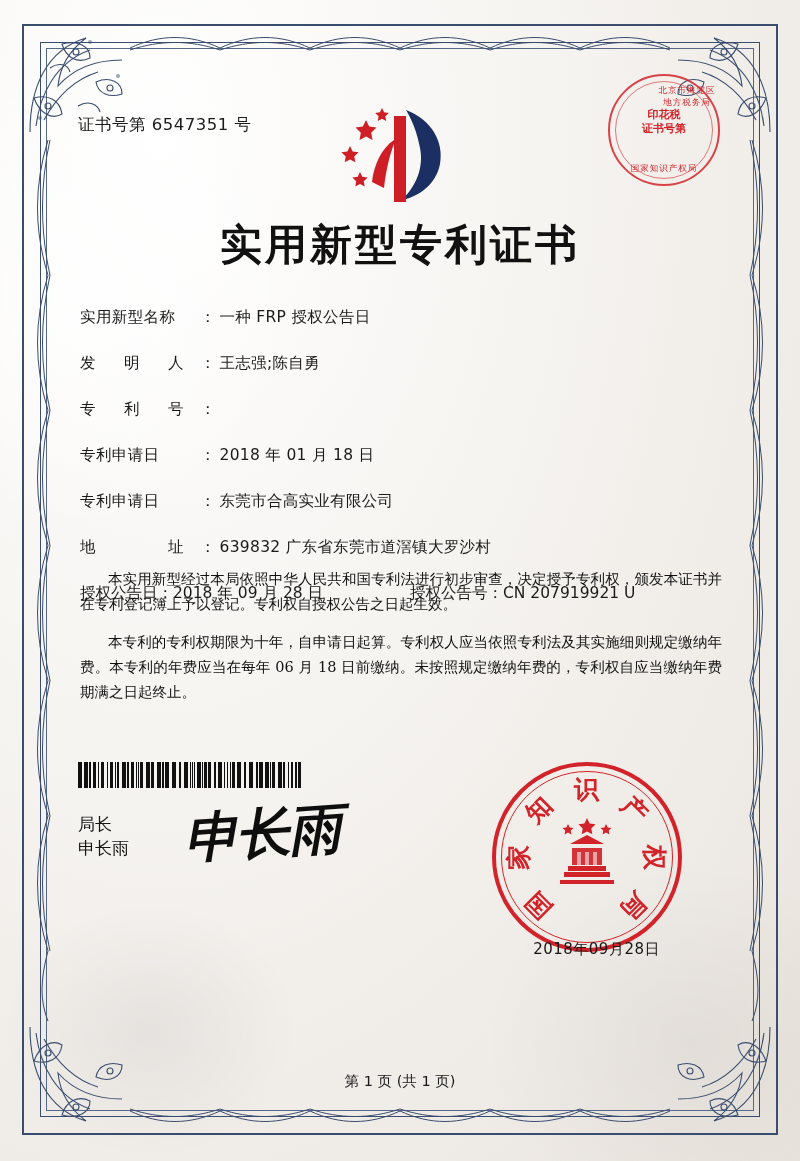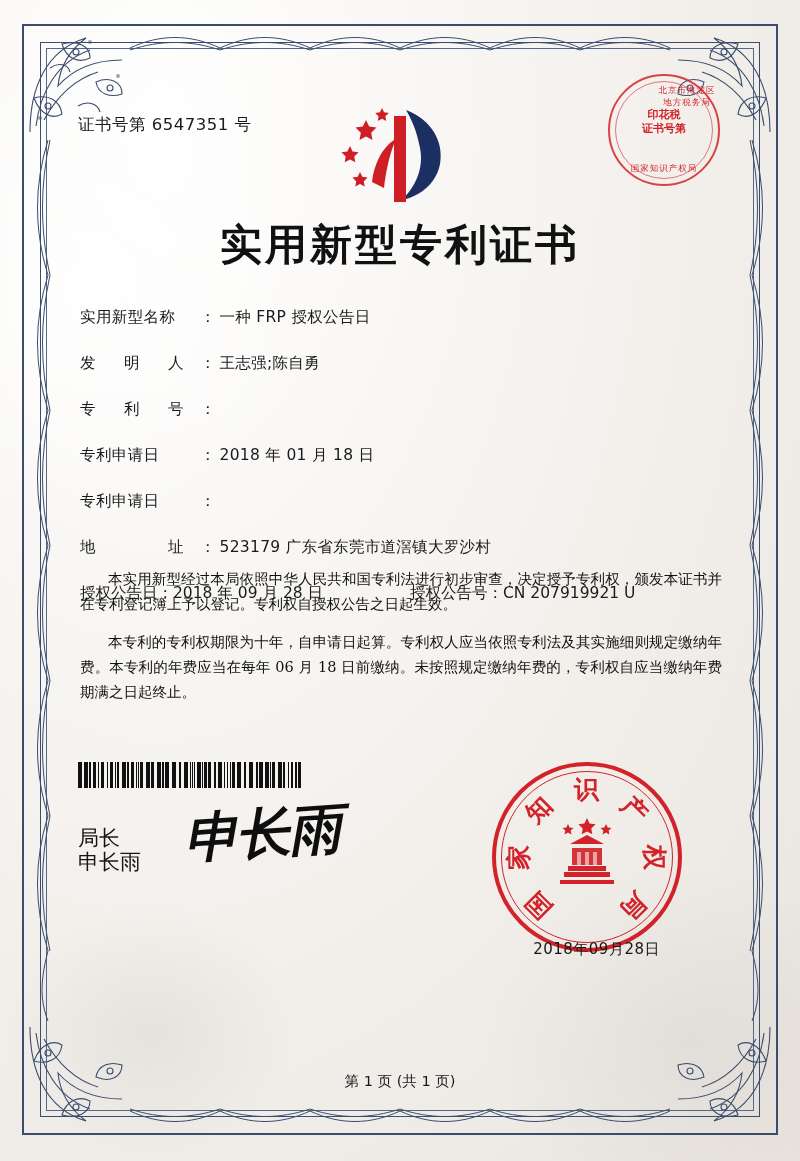--- a/index.html
+++ b/index.html
@@ -238,25 +238,24 @@
   .barcode i {
     display: block;
     background: #111;
     height: 100%;
   }
 
   .signature-block {
     position: absolute;
     left: 18px;
     top: 750px;
-    font-size: 21px;
+    font-size: 17px;
     line-height: 24px;
     color: #151515;
     font-family: "DejaVu Sans", sans-serif;
-    margin-top: 14px;
   }
 
   .handwriting {
     position: absolute;
     left: 124px;
     top: 736px;
     font-size: 54px;
     font-family: "DejaVu Serif", serif;
     font-style: italic;
     font-weight: bold;
@@ -491,28 +490,29 @@
           <span class="field-colon">：</span>
         </div>
         <div class="field-row">
           <span class="field-label">专利申请日</span>
           <span class="field-colon">：</span>
           <span class="field-value">2018 年 01 月 18 日</span>
         </div>
         <div class="field-row">
           <span class="field-label">专利申请日</span>
           <span class="field-colon">：</span>
+          <span class="field-value">东莞市合高实业有限公司</span>
         </div>
         <div class="field-row">
           <span class="field-label spaced">
             <span>地</span>
             <span>址</span>
           </span>
           <span class="field-colon">：</span>
-          <span class="field-value">523179 广东省东莞市道滘镇大罗沙村</span>
+          <span class="field-value">639832 广东省东莞市道滘镇大罗沙村</span>
         </div>
         <div class="pub-row">
           <div class="left">授权公告日：2018 年 09 月 28 日</div>
           <div class="right">授权公告号：CN 207919921 U</div>
         </div>
       </div>
 
     <div class="paras">
         <p>本实用新型经过本局依照中华人民共和国专利法进行初步审查，决定授予专利权，颁发本证书并在专利登记簿上予以登记。专利权自授权公告之日起生效。</p>
         <p>本专利的专利权期限为十年，自申请日起算。专利权人应当依照专利法及其实施细则规定缴纳年费。本专利的年费应当在每年 06 月 18 日前缴纳。未按照规定缴纳年费的，专利权自应当缴纳年费期满之日起终止。</p>

